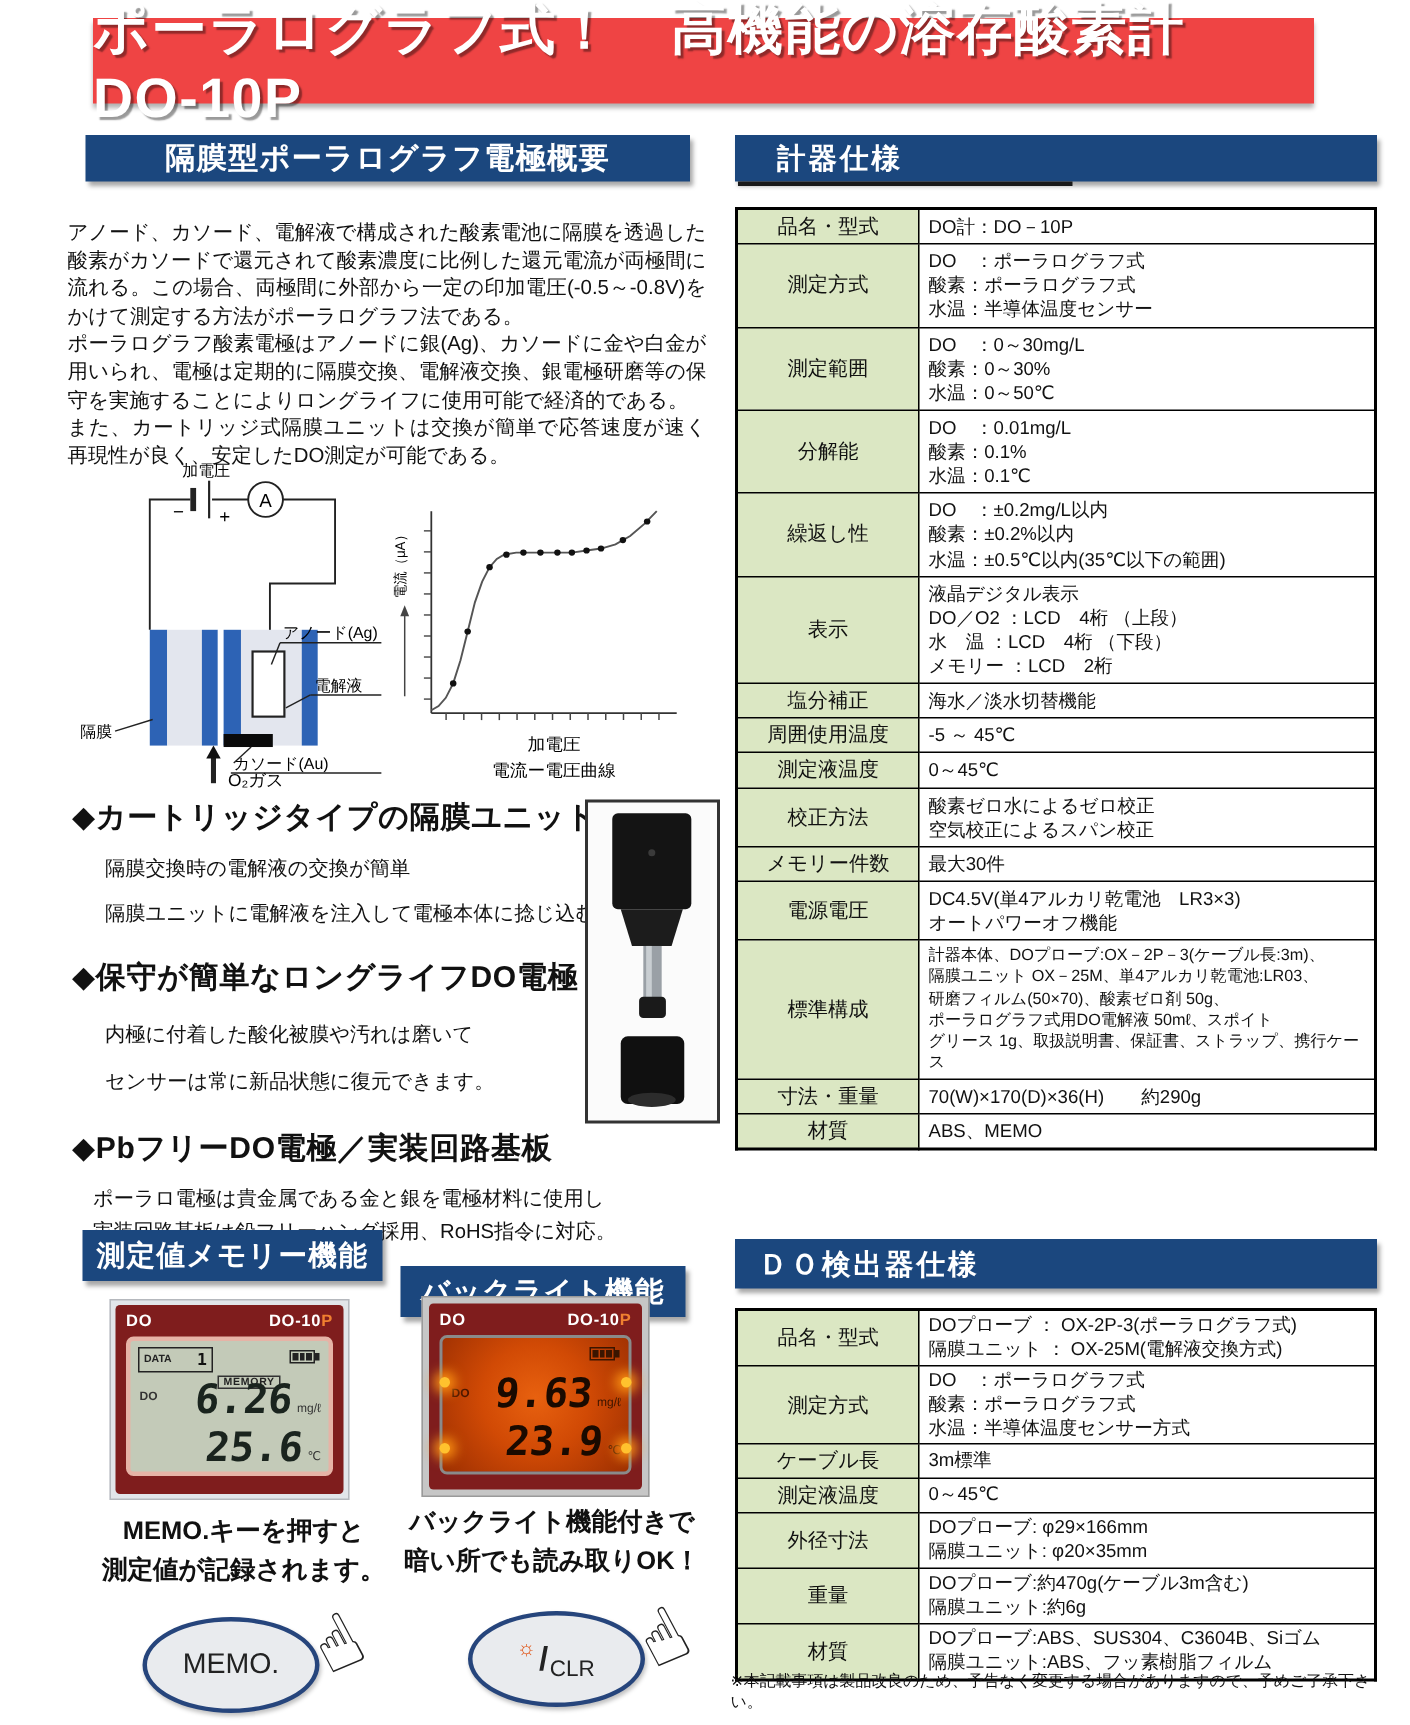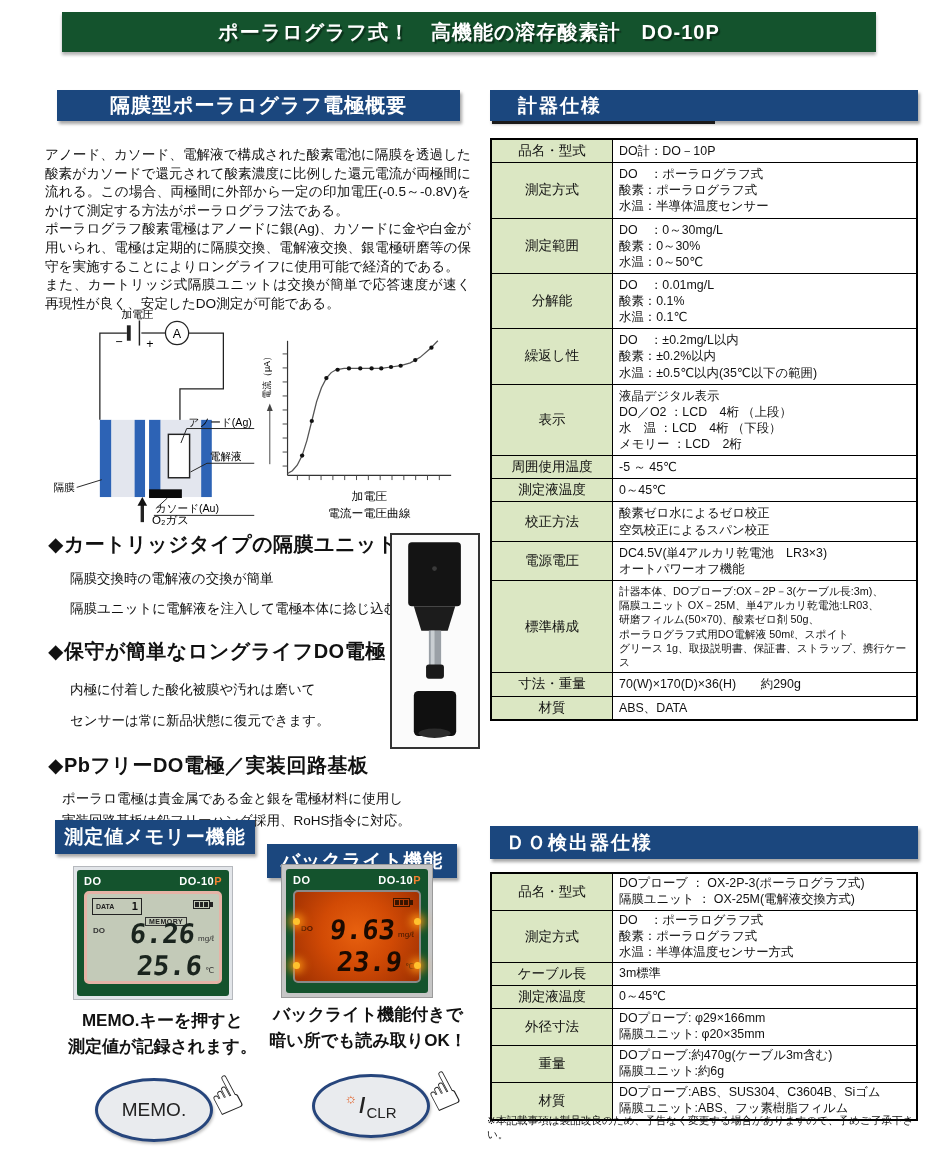--- a/index.html
+++ b/index.html
@@ -3,22 +3,22 @@
 <meta charset="utf-8">
 <style>
   html,body{margin:0;padding:0;}
   body{
     width:940px;height:1150px;position:relative;background:#fff;
     font-family:"Liberation Sans","DejaVu Sans",sans-serif;color:#111;overflow:hidden;
   }
   .abs{position:absolute;}
   
   .top-banner{
-    left:62px;top:12px;width:814px;height:40px;background:#14532d;color:#fff;
-    display:flex;align-items:center;justify-content:center;font-size:20px;font-weight:bold;
+    left:62px;top:12px;width:814px;height:57px;background:#ef4444;color:#fff;
+    display:flex;align-items:center;justify-content:center;font-size:37px;font-weight:bold;
     letter-spacing:1px;text-shadow:2px 2px 1px rgba(0,0,0,.4);box-shadow:0 3px 3px rgba(0,0,0,.3);
   }
   .sec-header{
     background:#1b477e;color:#fff;font-weight:bold;display:flex;align-items:center;
     box-shadow:2px 3px 3px rgba(0,0,0,.35);
   }
   .left-header{left:57px;top:90px;width:403px;height:31px;font-size:20px;justify-content:center;letter-spacing:1px;}
   .spec-header{left:490px;top:90px;width:428px;height:31px;font-size:19px;padding-left:28px;letter-spacing:2px;box-sizing:border-box;}
   .spec-header::after{content:'';position:absolute;left:2px;bottom:-3px;width:52%;height:3px;background:#1a1a1a;}
   .spec-header2{left:490px;top:826px;width:428px;height:33px;font-size:19px;padding-left:16px;letter-spacing:2px;box-sizing:border-box;}
@@ -38,21 +38,21 @@
   #table2 td{line-height:1.28;padding:2px 6px;}
   .footnote{left:487px;top:1114px;width:440px;font-size:10.6px;}
   
   svg text{font-family:"Liberation Sans","DejaVu Sans",sans-serif;}
   .schem line,.schem polyline{stroke:#222;fill:none;}
   #iv-plot line{stroke:#444;stroke-width:1;}
   #iv-plot polyline{stroke:#555;stroke-width:1.3;fill:none;}
   #iv-plot circle{fill:#111;}
   
   .meter{box-sizing:border-box;}
-  .meter-face{background:#14532d;border-radius:3px;height:100%;box-sizing:border-box;padding:5px 7px;}
+  .meter-face{background:#7f1d1d;border-radius:3px;height:100%;box-sizing:border-box;padding:5px 7px;}
   .meter-top{display:flex;justify-content:space-between;color:#fff;font-size:11px;font-weight:bold;letter-spacing:.5px;}
   .meter-top .p{color:#f08030;}
   .lcd{position:relative;margin-top:4px;height:93px;border-radius:5px;box-sizing:border-box;}
   .lcd1{background:#c3cab8;border:3px solid #e6b3a6;}
   .lcd2{background:radial-gradient(circle at 50% 45%, #e8610f 0%, #d14a05 45%, #9c2f02 100%);border:2px solid #8a8a8a;}
   .data-box{position:absolute;top:4px;left:5px;width:50px;height:17px;border:1.5px solid #222;display:flex;justify-content:space-between;align-items:center;padding:0 3px;box-sizing:border-box;}
   .data-lbl{font-size:7px;font-weight:bold;color:#222;}
   .data-val{font-size:11px;font-weight:bold;font-family:"DejaVu Sans Mono",monospace;}
   .mem-badge{position:absolute;top:23px;left:58px;font-size:7px;font-weight:bold;border:1px solid #333;padding:0 3px;letter-spacing:.5px;color:#222;}
   .batt{position:absolute;top:6px;right:9px;width:17px;height:9px;border:1px solid #222;display:flex;gap:1px;padding:1px;box-sizing:border-box;}
@@ -322,52 +322,60 @@
 水温：±0.5℃以内(35℃以下の範囲)</td>
       </tr>
       <tr>
         <th>表示</th>
         <td>液晶デジタル表示
 DO／O2 ：LCD　4桁 （上段）
 水　温 ：LCD　4桁 （下段）
 メモリー ：LCD　2桁</td>
       </tr>
       <tr>
+        <th>塩分補正</th>
+        <td>海水／淡水切替機能</td>
+      </tr>
+      <tr>
         <th>周囲使用温度</th>
         <td>-5 ～ 45℃</td>
       </tr>
       <tr>
         <th>測定液温度</th>
         <td>0～45℃</td>
       </tr>
       <tr>
         <th>校正方法</th>
         <td>酸素ゼロ水によるゼロ校正
 空気校正によるスパン校正</td>
+      </tr>
+      <tr>
+        <th>メモリー件数</th>
+        <td>最大30件</td>
       </tr>
       <tr>
         <th>電源電圧</th>
         <td>DC4.5V(単4アルカリ乾電池　LR3×3)
 オートパワーオフ機能</td>
       </tr>
       <tr>
         <th>標準構成</th>
         <td class="small">計器本体、DOプローブ:OX－2P－3(ケーブル長:3m)、
 隔膜ユニット OX－25M、単4アルカリ乾電池:LR03、
 研磨フィルム(50×70)、酸素ゼロ剤 50g、
 ポーラログラフ式用DO電解液 50mℓ、スポイト
 グリース 1g、取扱説明書、保証書、ストラップ、携行ケース</td>
       </tr>
       <tr>
         <th>寸法・重量</th>
         <td>70(W)×170(D)×36(H)　　約290g</td>
       </tr>
       <tr>
         <th>材質</th>
-        <td>ABS、DATA</td>
+        <td>ABS、MEMO</td>
       </tr>
     </tbody>
 </table>
 
 <div class="abs sec-header spec-header2">ＤＯ検出器仕様</div>
 
 <table class="abs spec" id="table2" style="left:490px;top:872px;">
   <tbody>
       <tr>
         <th>品名・型式</th>

